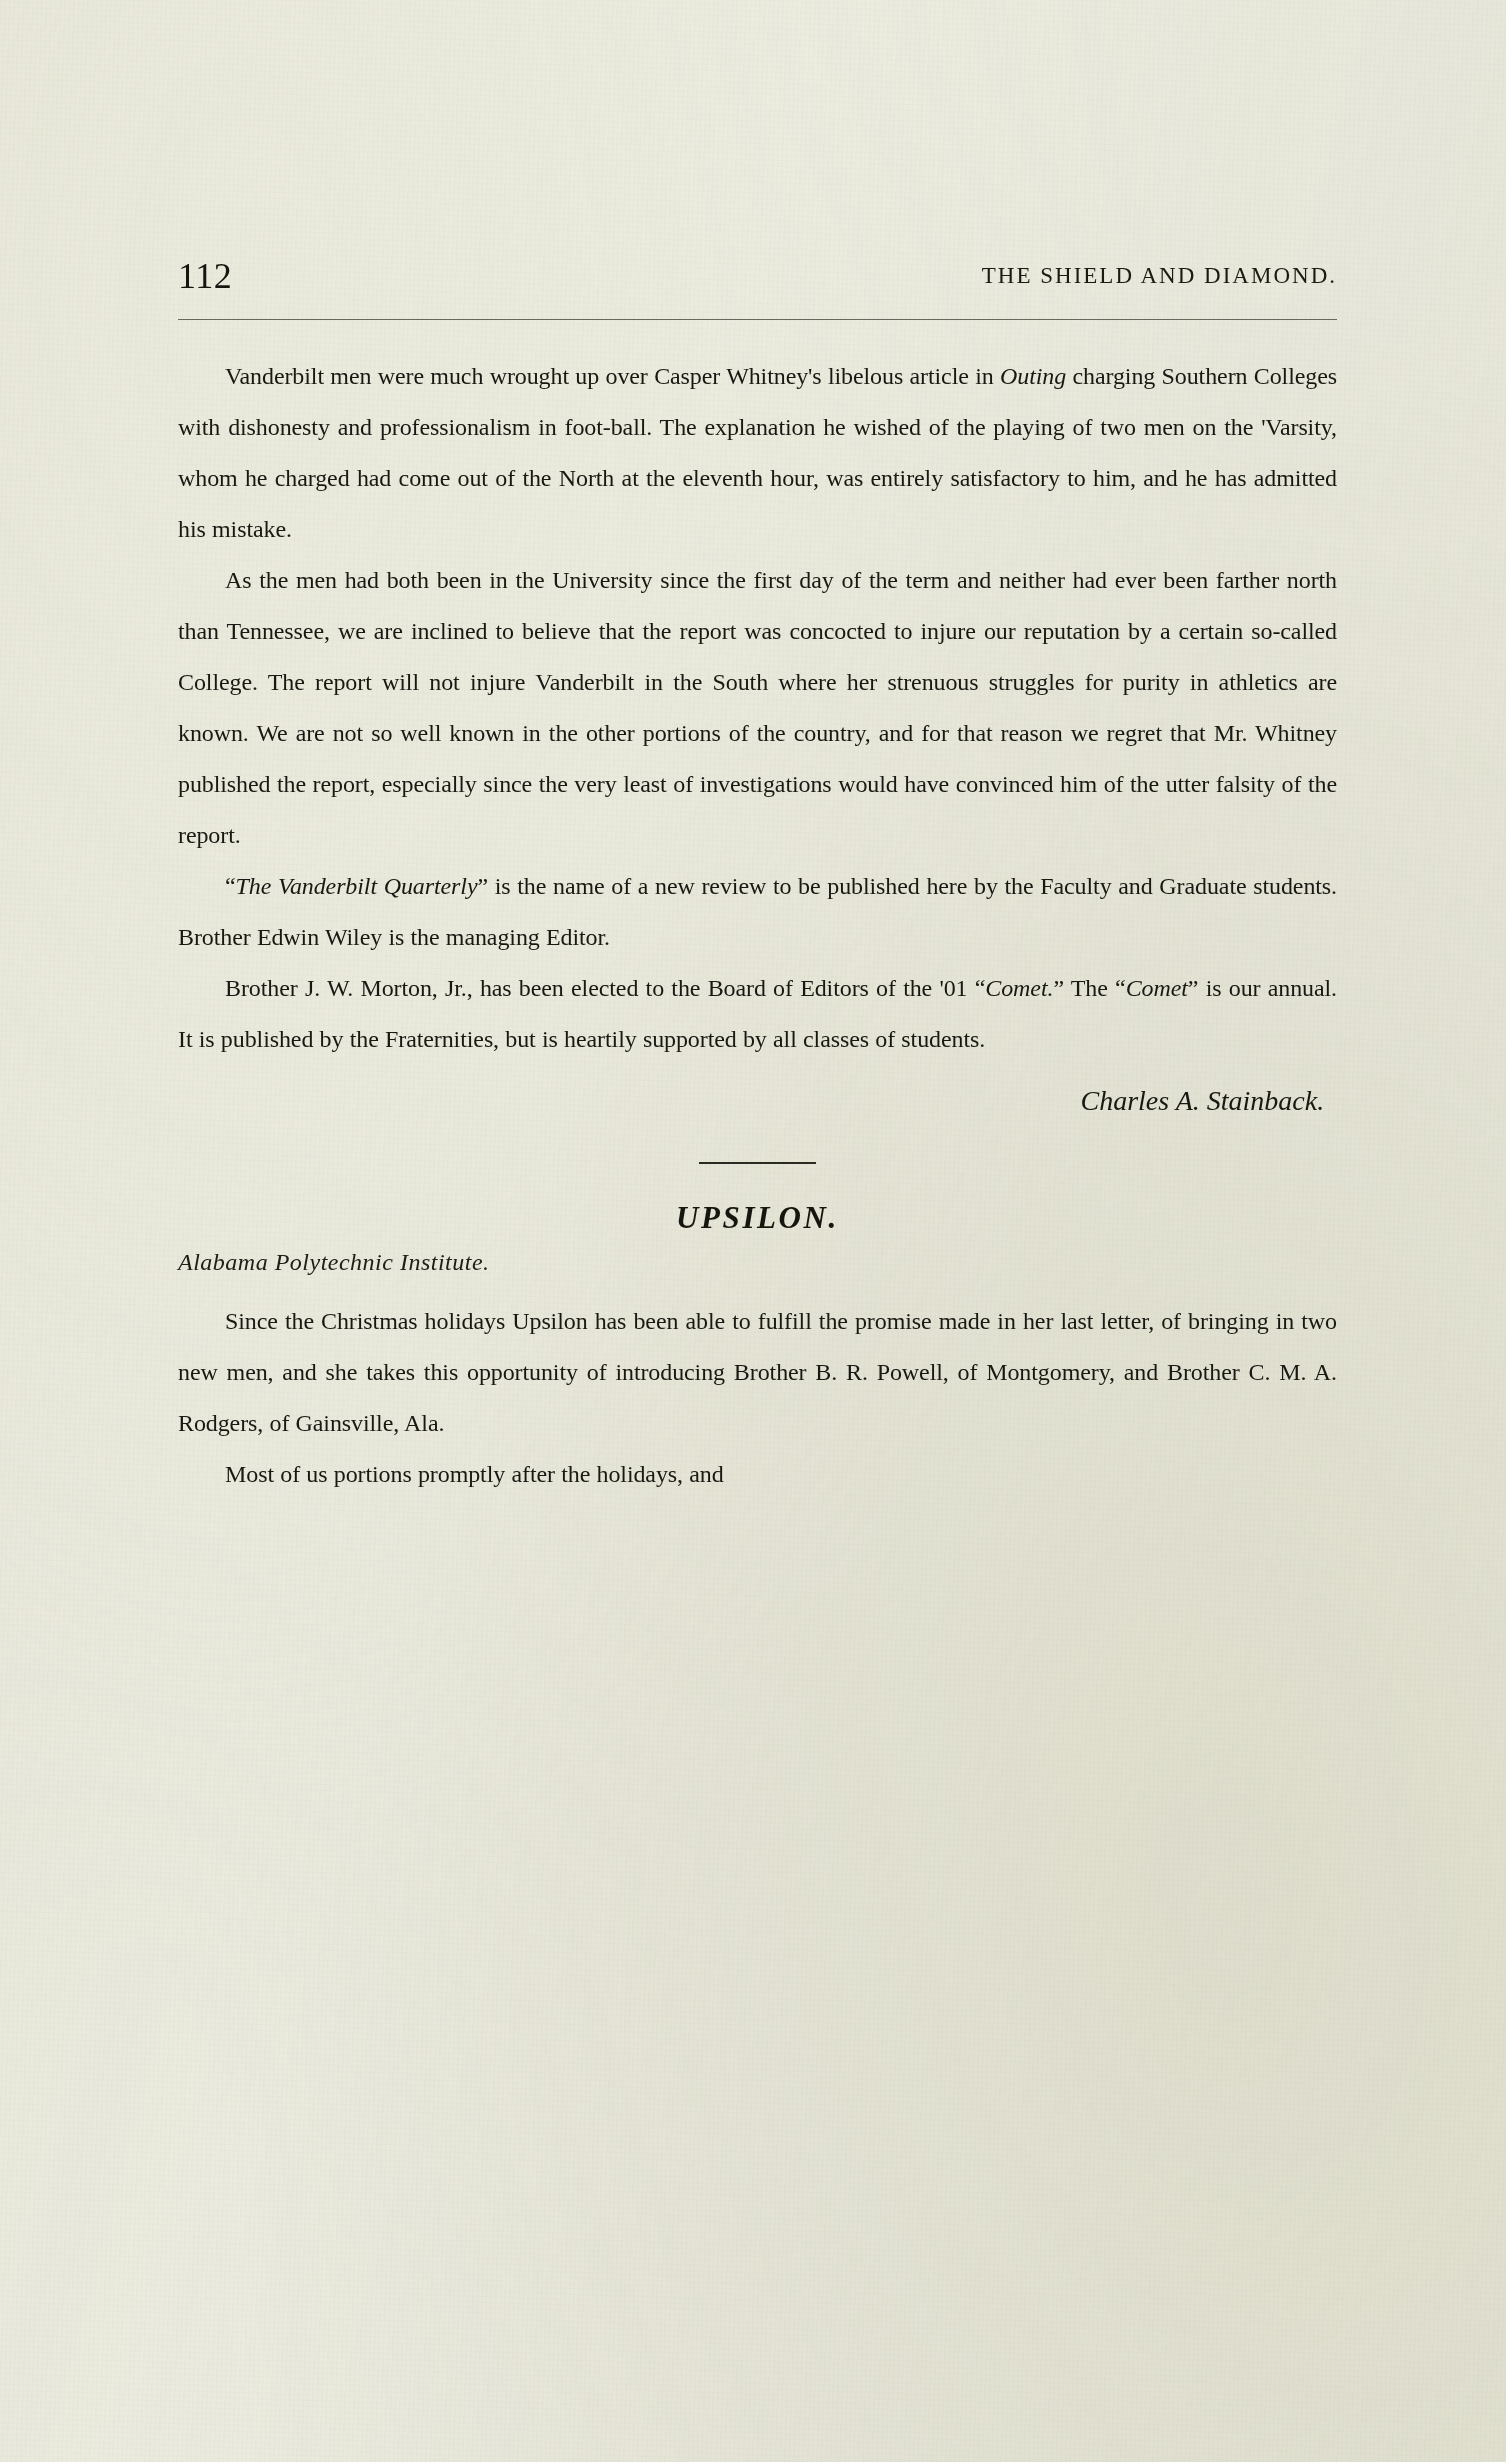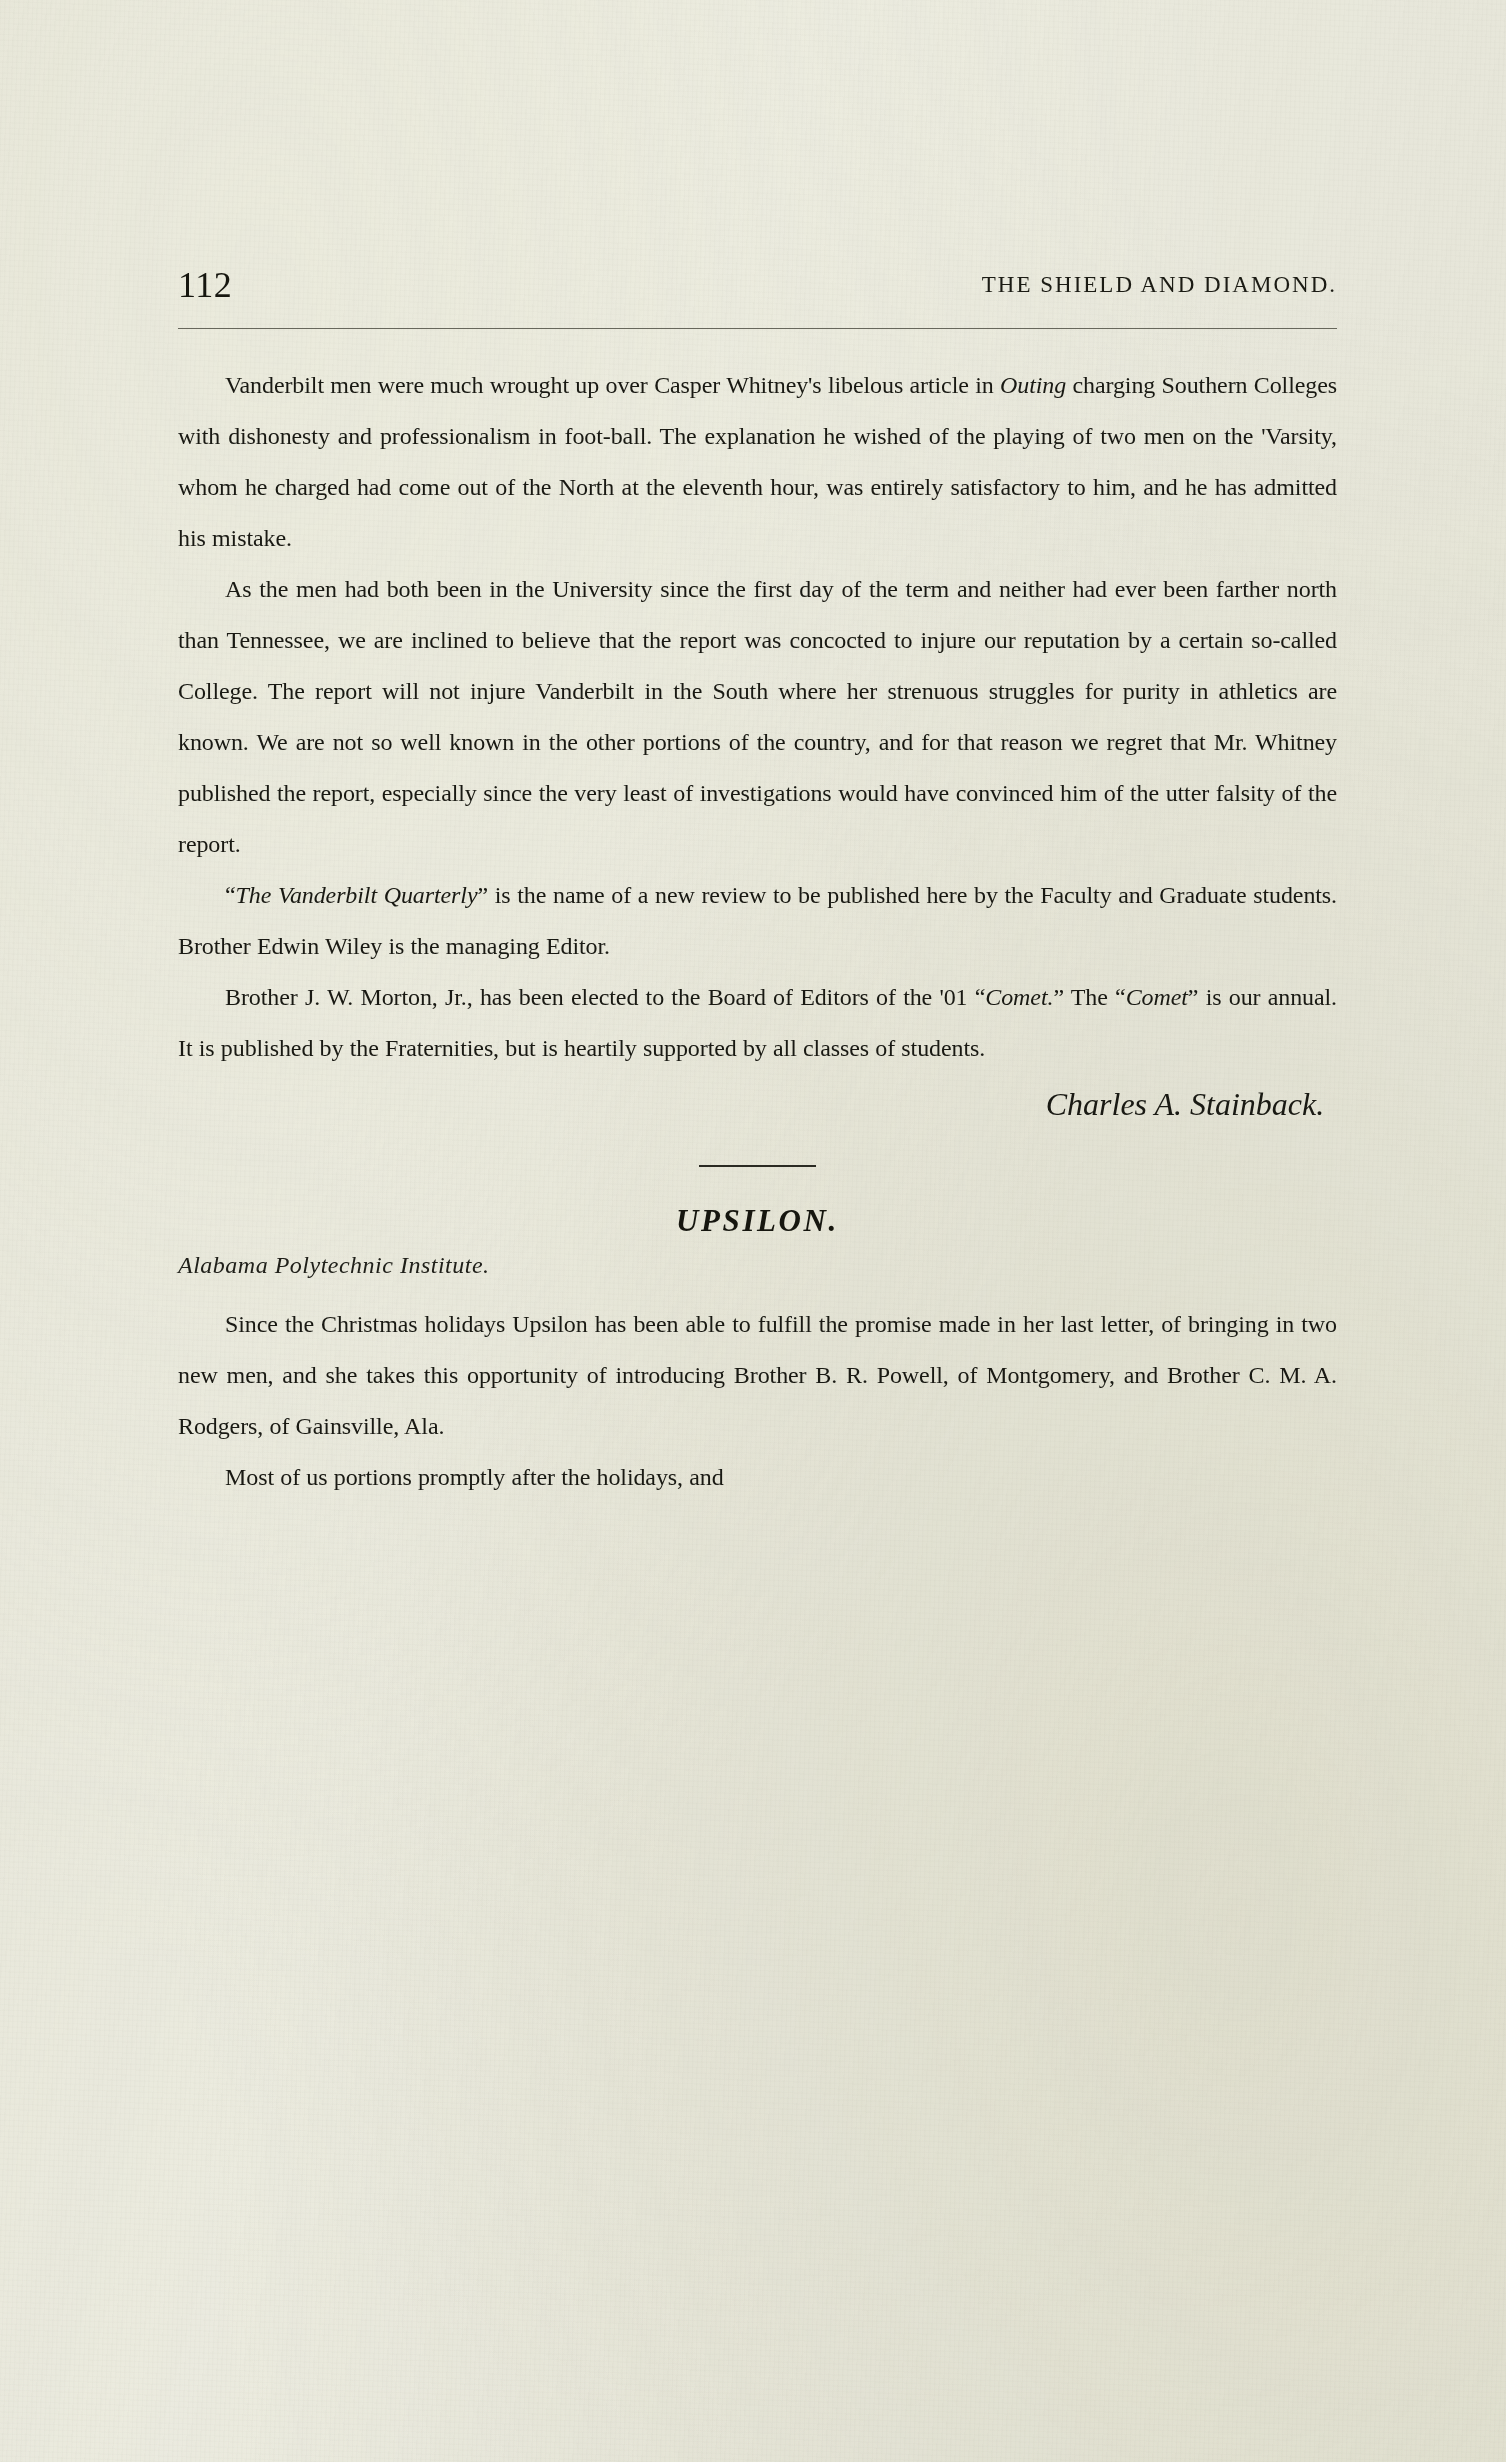--- a/index.html
+++ b/index.html
@@ -36,21 +36,21 @@
     inset: 0;
     pointer-events: none;
     background:
       repeating-linear-gradient(92deg, rgba(150,148,135,0.035) 0px, rgba(150,148,135,0.035) 0.9px, rgba(0,0,0,0) 1.8px, rgba(0,0,0,0) 4.6px),
       repeating-linear-gradient(2deg, rgba(150,148,135,0.028) 0px, rgba(150,148,135,0.028) 0.9px, rgba(0,0,0,0) 1.8px, rgba(0,0,0,0) 5.5px);
   }
 
   .content {
     position: absolute;
     left: 178px;
-    top: 16px;
+    top: 7px;
     width: 1159px;
     z-index: 2;
   }
 
   
   .runhead {
     position: relative;
     height: 51px;
     margin-top: 248px;
   }
@@ -98,23 +98,23 @@
   }
   .body p i,
   .body p em {
     font-style: italic;
   }
 
   
   .signature {
     text-align: right;
     font-style: italic;
-    font-size: 32px;
+    font-size: 28px;
     line-height: 50px;
-    margin-top: 5px;
+    margin-top: 11px;
     padding-right: 12.8px;
     color: #191913;
   }
 
   
   .sec-divider {
     width: 117px;
     height: 0;
     border-top: 2.7px solid #2a2a22;
     margin: 36px auto 36px auto;

